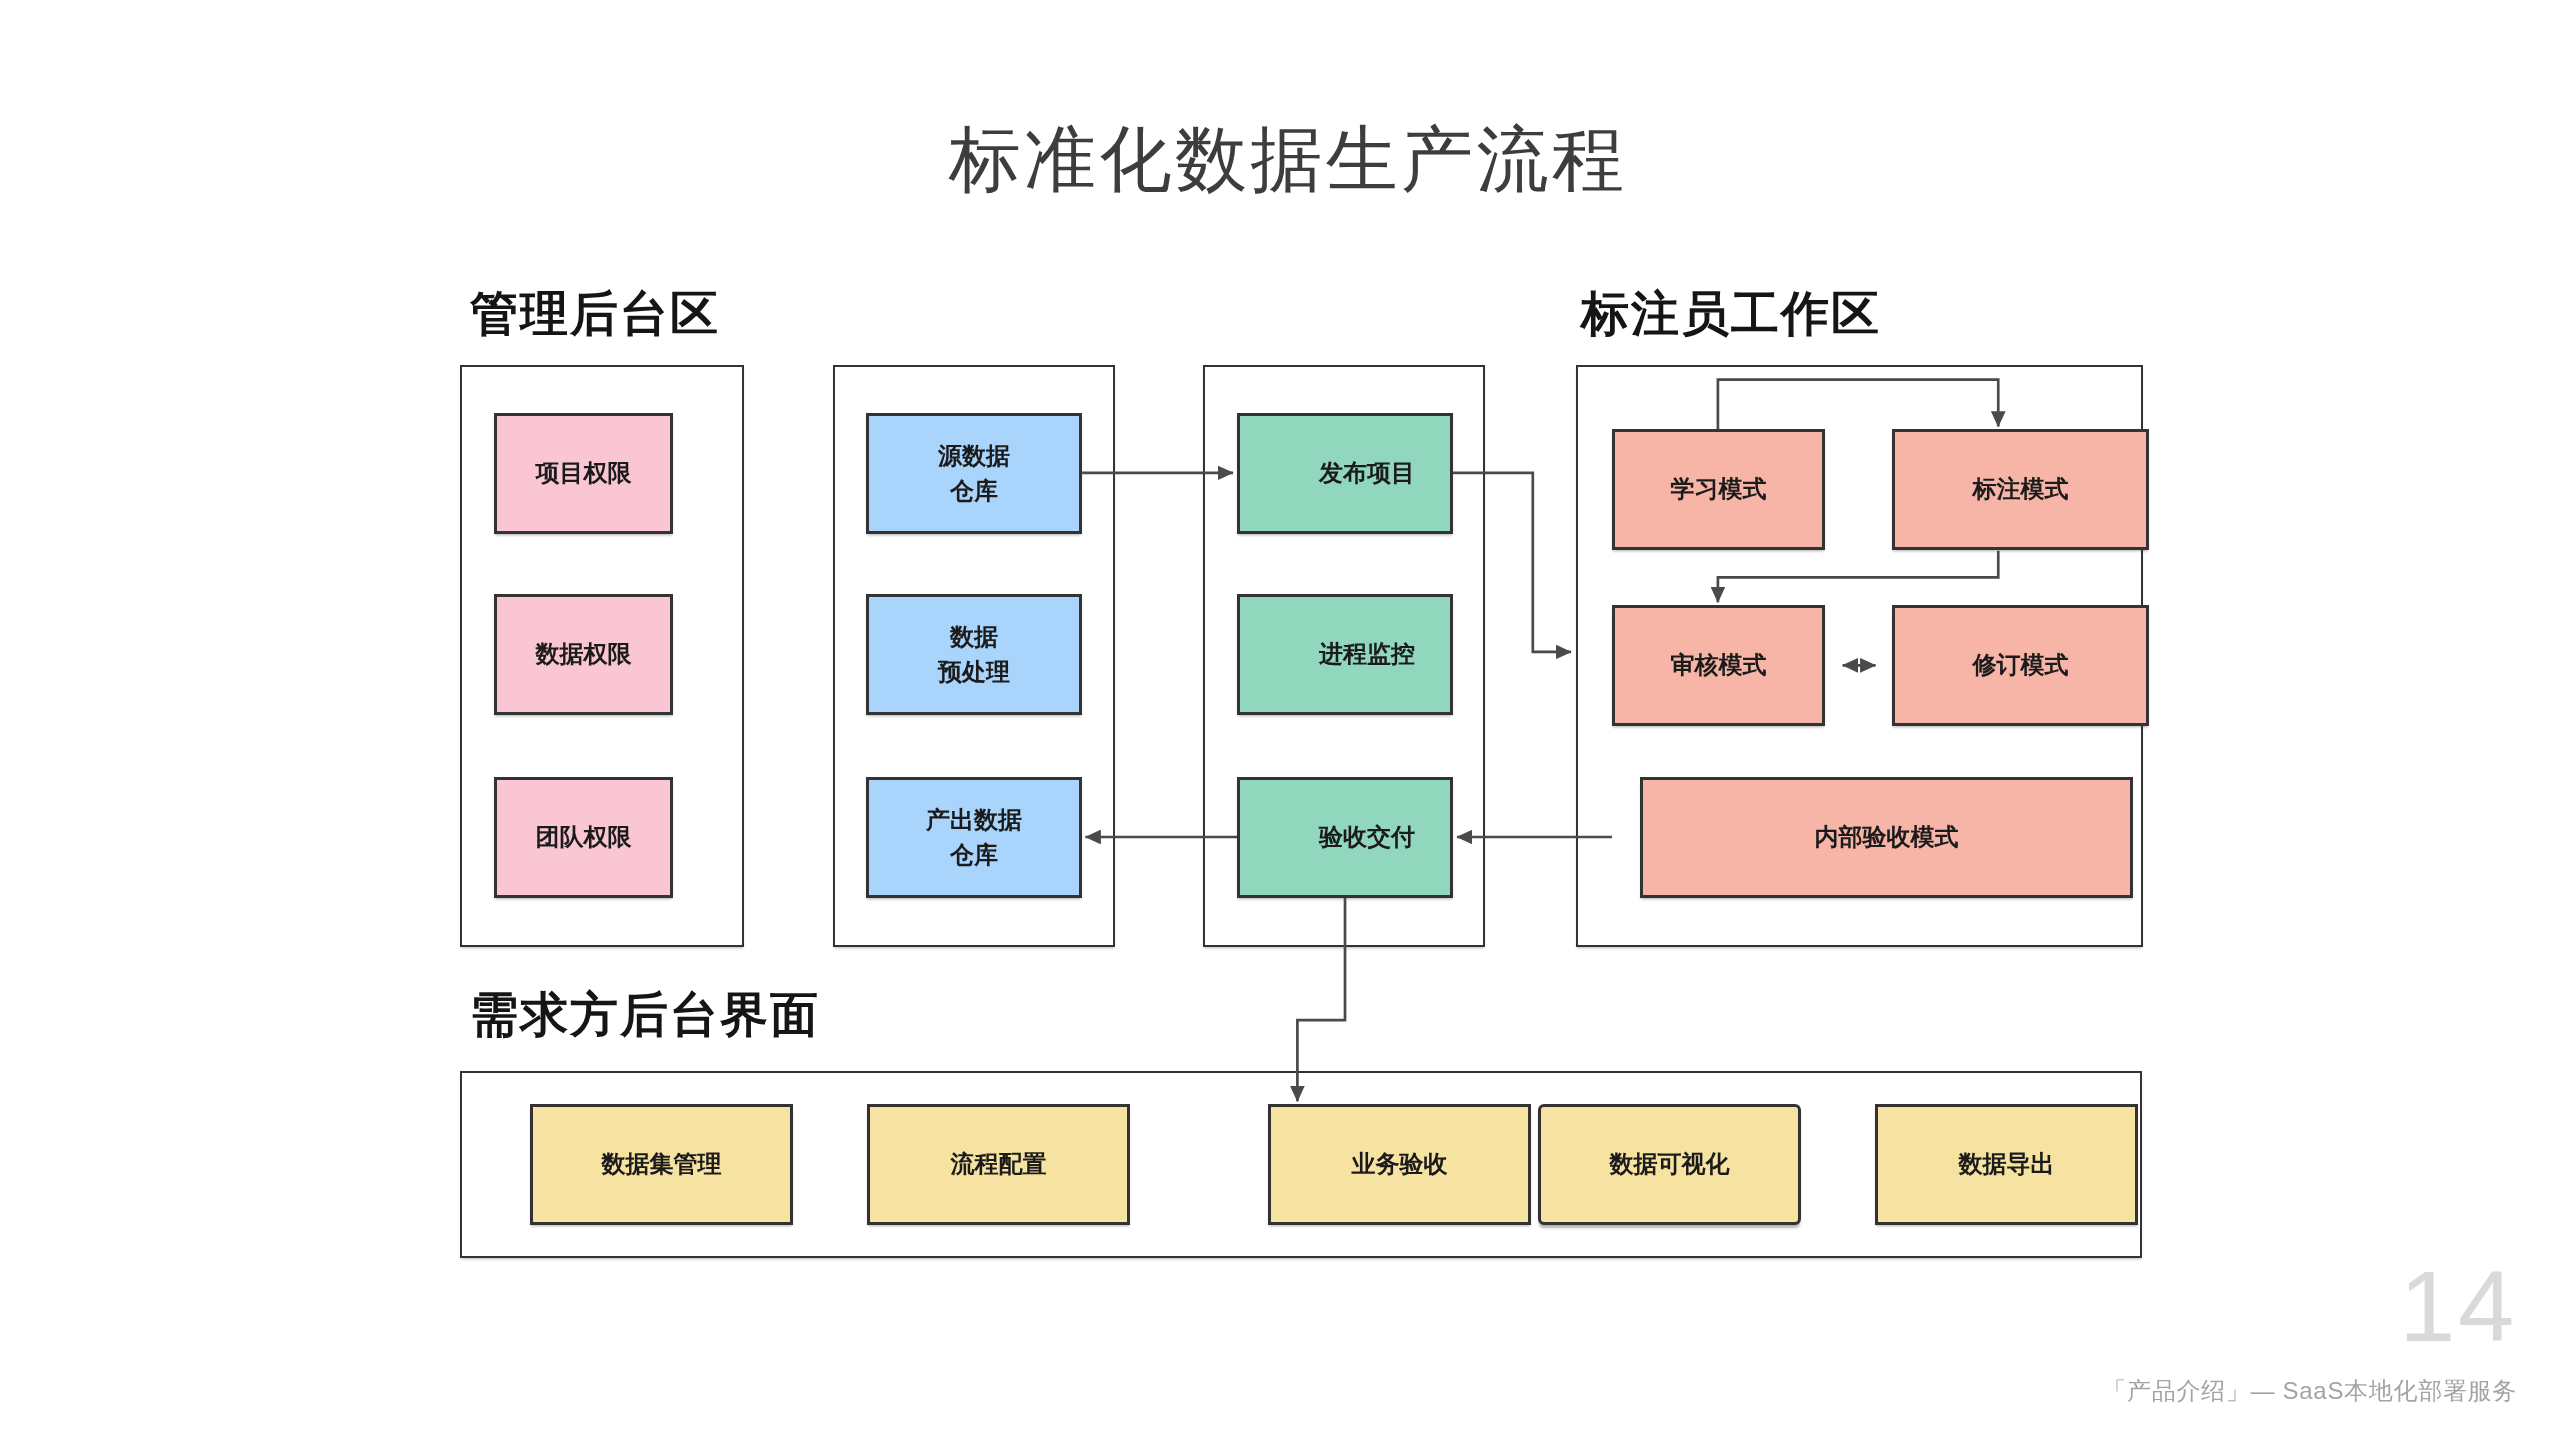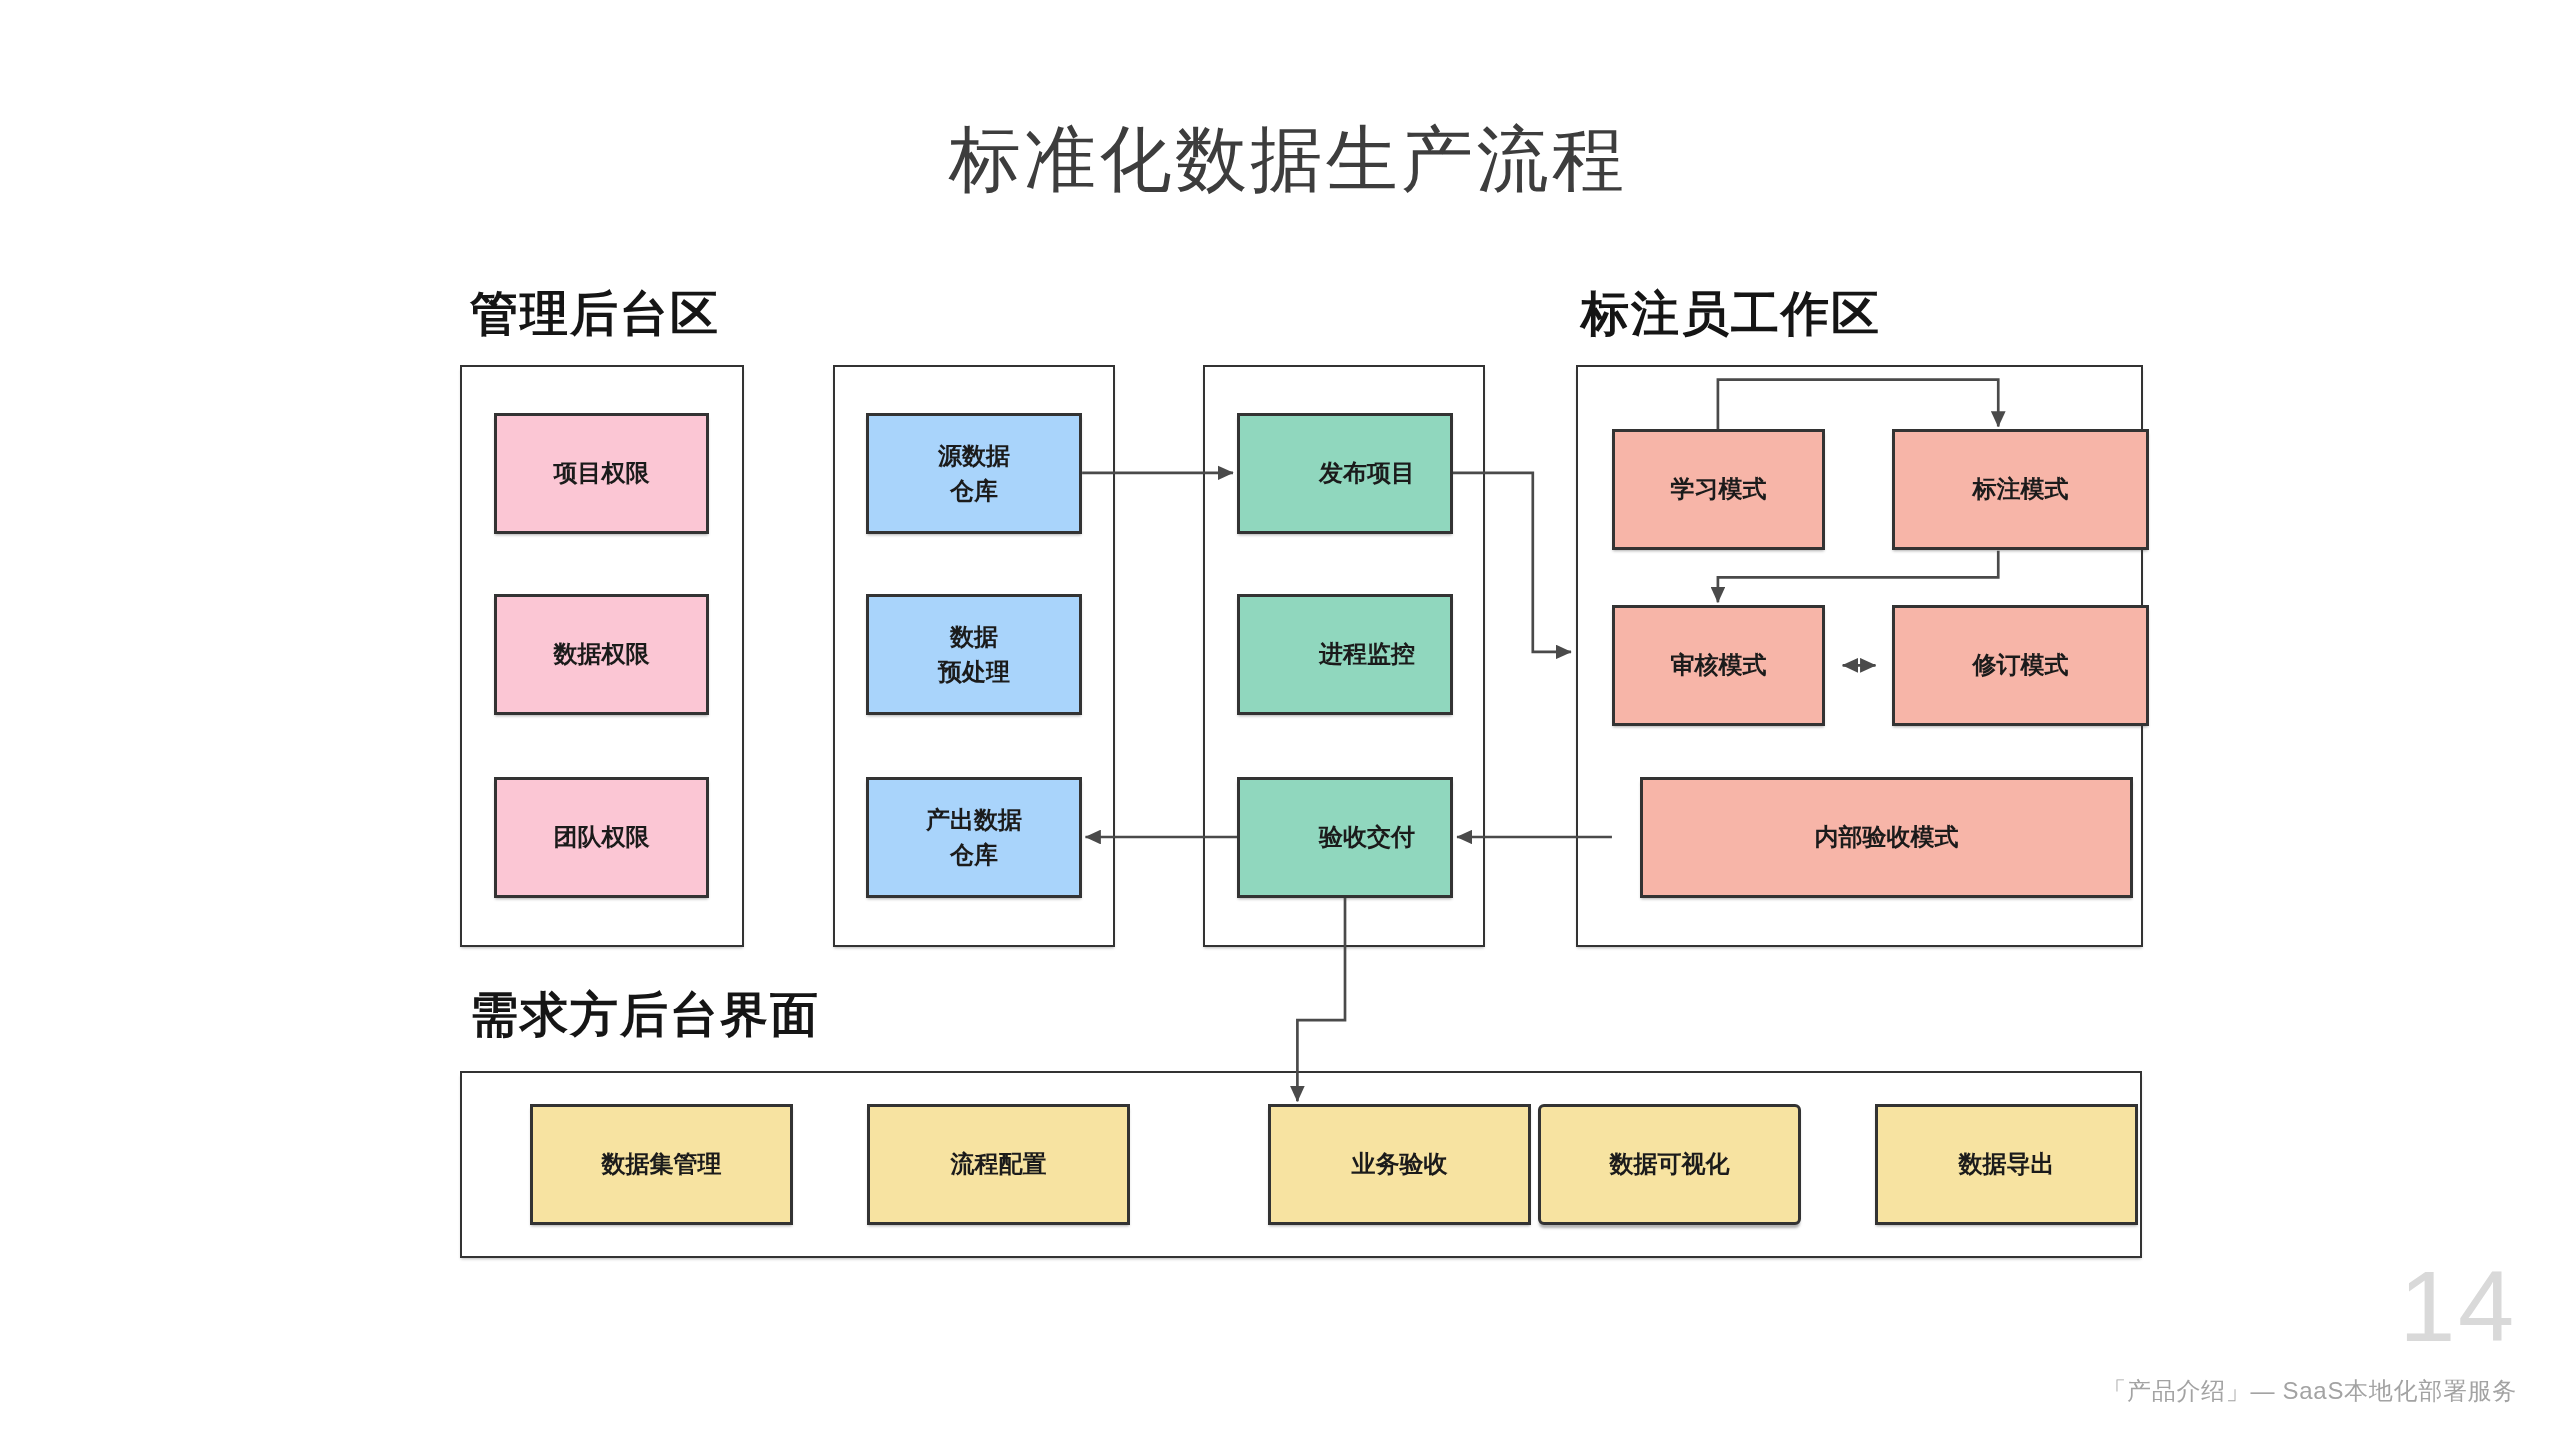--- a/index.html
+++ b/index.html
@@ -35,21 +35,21 @@
         display:flex;align-items:center;justify-content:center;text-align:center;
         font-size:24px;font-weight:700;color:var(--color-label_text,#1b1b1b);
         line-height:1.45;white-space:pre-line;box-shadow:0 3.4px 2.7px -1.3px rgba(60,60,60,.4);}
   .pink{background:var(--color-pink,#FBC6D4);}
   .blue{background:var(--color-blue,#A9D4FB);}
   .green{background:var(--color-green,#90D7BE);padding-left:44px;}
   .salmon{background:var(--color-salmon,#F7B5A8);}
   .yellow{background:var(--color-yellow,#F7E3A1);}
 
   
-  .col-a{left:494px;width:215px;}   
+  .col-a{left:494px;width:179px;}   
   .col-b{left:866px;width:216px;}  
   .col-c{left:1237px;width:216px;}  
   .row-1{top:413px;height:121px;}
   .row-2{top:594px;height:121px;}
   .row-3{top:777px;height:121px;}
 
   .sal-l{left:1612px;width:213px;}
   .sal-r{left:1892px;width:257px;}
   .sal-r1{top:429px;height:121px;}
   .sal-r2{top:605px;height:121px;}

